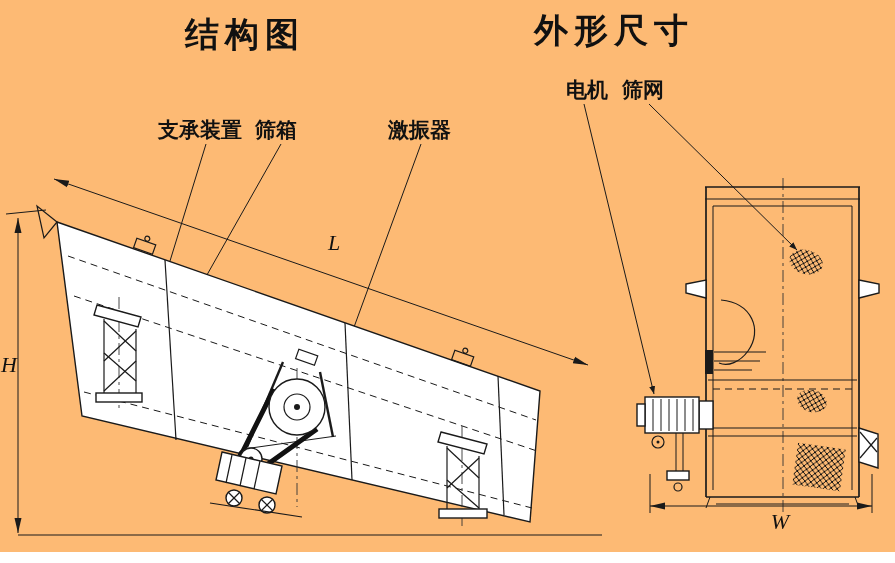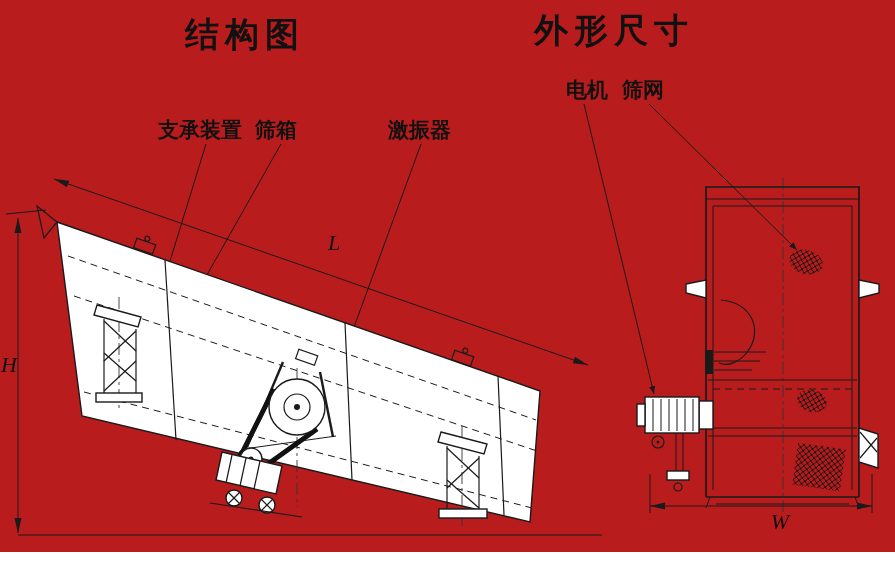--- a/index.html
+++ b/index.html
@@ -1,16 +1,16 @@
 <!DOCTYPE html>
 <html><head>
 <meta charset="utf-8">
 <style>
   html,body{margin:0;padding:0;background:#ffffff;}
-  .canvas{position:relative;width:895px;height:552px;background:#b91c1c;overflow:hidden;}
+  .canvas{position:relative;width:895px;height:552px;background:#fdba74;overflow:hidden;}
   svg{display:block;}
   .title{font-family:"Liberation Sans",sans-serif;font-weight:bold;font-size:34px;letter-spacing:6px;fill:#111;text-anchor:middle;}
   .lbl{font-family:"Liberation Sans",sans-serif;font-weight:bold;font-size:21px;fill:#111;}
   .dim{font-family:"Liberation Serif",serif;font-style:italic;font-size:22px;fill:#111;text-anchor:middle;}
   .ln{stroke:#1a1a1a;fill:none;stroke-width:1.2;}
   .ln2{stroke:#1a1a1a;fill:none;stroke-width:1.7;}
   .thin{stroke:#1a1a1a;fill:none;stroke-width:1;}
   .thk{stroke:#1a1a1a;fill:none;stroke-width:2.4;}
   .belt{stroke:#111;fill:none;stroke-width:5;stroke-linejoin:round;}
   .dash{stroke:#1a1a1a;fill:none;stroke-width:1;stroke-dasharray:7 5;}

